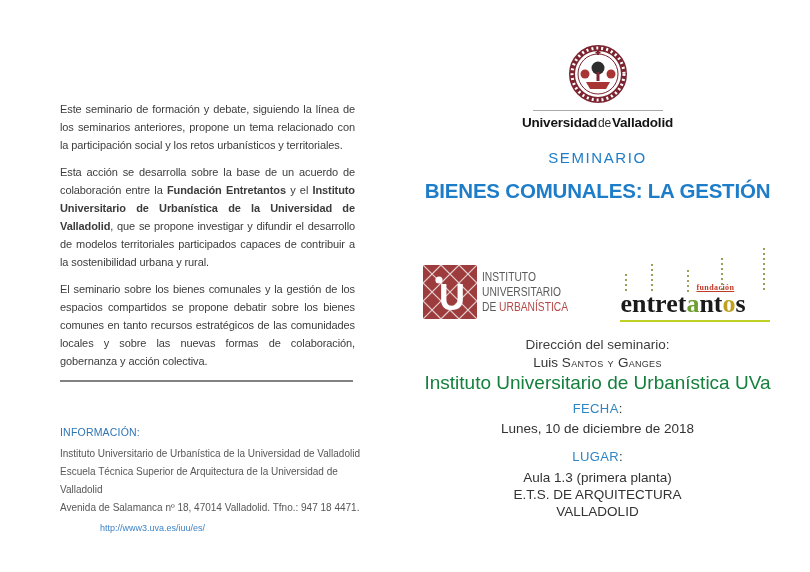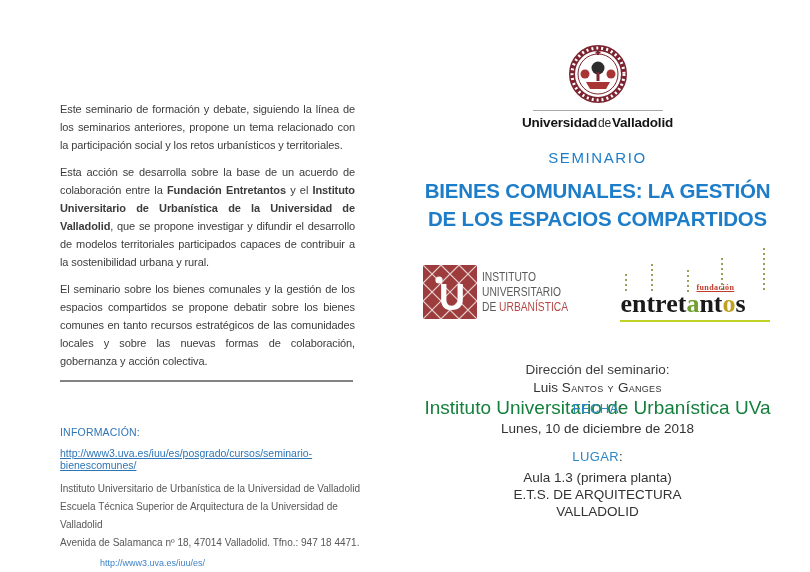--- a/index.html
+++ b/index.html
@@ -54,21 +54,21 @@
   .vcol:nth-child(4){left:101px;height:34px;top:2px;}
   .vcol:nth-child(5){left:143px;height:44px;top:-8px;}
   .fundacion{position:absolute;top:27px;left:76px;font-family:"Liberation Serif",serif;
              font-weight:bold;font-size:8px;color:#c13b2a;letter-spacing:.4px;text-decoration:underline;}
   .entre-word{position:absolute;top:34px;left:0;font-family:"Liberation Serif",serif;
               font-weight:bold;font-size:26px;color:#1a1a1a;line-height:28px;}
   .entre-word .green{color:#6f9f2e;}
   .entre-word .yellow{color:#bfa11f;font-weight:900;}
   .entre-underline{position:absolute;left:0;right:2px;top:64px;height:2px;background:#bfd122;}
 
-  .direccion{top:337px;color:#3d3d3d;margin-top:25px;}
+  .direccion{top:337px;color:#3d3d3d;}
   .dir-heading{font-size:13.5px;}
   .dir-name{margin-top:3px;font-size:13.5px;color:#333;}
   .sc{font-variant:small-caps;letter-spacing:.3px;}
   .dir-aff{margin-top:2px;font-size:19px;color:#15803d;}
 
   .fecha{top:399px;}
   .lugar{top:447px;}
   .sec-label{font-size:13px;color:#2e86c4;letter-spacing:.4px;}
   .sec-colon{font-size:13px;color:#333;}
   .sec-value{margin-top:4px;font-size:13.5px;color:#333;}
@@ -85,21 +85,20 @@
         <p class="para"><span>Este seminario de formación y debate, siguiendo la línea de los seminarios anteriores, propone un tema relacionado con la participación social y los retos urbanísticos y territoriales.</span></p>
         <p class="para"><span>Esta acción se desarrolla sobre la base de un acuerdo de colaboración entre la </span><span class="b">Fundación Entretantos</span><span> y el </span><span class="b">Instituto Universitario de Urbanística de la Universidad de Valladolid</span><span>, que se propone investigar y difundir el desarrollo de modelos territoriales participados capaces de contribuir a la sostenibilidad urbana y rural.</span></p>
         <p class="para"><span>El seminario sobre los bienes comunales y la gestión de los espacios compartidos se propone debatir sobre los bienes comunes en tanto recursos estratégicos de las comunidades locales y sobre las nuevas formas de colaboración, gobernanza y acción colectiva.</span></p>
       </div>
   </section>
 
   <div class="divider"></div>
 
   <section class="info">
     <div class="info-label">INFORMACIÓN:</div>
-    <a class="info-link">http://www3.uva.es/iuu/es/posgrado/cursos/seminario-bienescomunes/</a>
     <div class="info-lines">
         <div class="info-line">Instituto Universitario de Urbanística de la Universidad de Valladolid</div>
         <div class="info-line">Escuela Técnica Superior de Arquitectura de la Universidad de Valladolid</div>
         <div class="info-line">Avenida de Salamanca nº 18, 47014 Valladolid. Tfno.: 947 18 4471.</div>
       </div>
     <a class="info-link2">http://www3.uva.es/iuu/es/</a>
   </section>
 
   <section class="right-col">
 
@@ -120,21 +119,20 @@
 
     <div class="rc uva-mark">
       <div class="uva-line"></div>
       <div class="uva-text"><span>Universidad</span><span class="uva-de">de</span><span>Valladolid</span></div>
     </div>
 
     <div class="rc kicker">SEMINARIO</div>
 
     <div class="rc title">
       <div>BIENES COMUNALES: LA GESTIÓN</div>
-      <div>DE LOS ESPACIOS COMPARTIDOS</div>
     </div>
 
     <div class="rc logos-row">
 
       <div class="iuu">
         <svg width="54" height="54" viewBox="0 0 54 54">
           <rect x="0" y="0" width="54" height="54" fill="#9c3c3c"></rect>
           <path d="M18 0 L0 18 M36 0 L0 36 M54 0 L0 54 M54 18 L18 54 M54 36 L36 54 M36 0 L54 18 M18 0 L54 36 M0 0 L54 54 M0 18 L36 54 M0 36 L18 54" stroke="rgba(255,255,255,0.75)" stroke-width="1.2" fill="none"></path>
           <circle cx="16" cy="15" r="3.6" fill="#ffffff"></circle>
           <text x="29" y="45" text-anchor="middle" font-family="Liberation Sans, sans-serif" font-weight="bold" font-size="36" fill="#ffffff">U</text>

